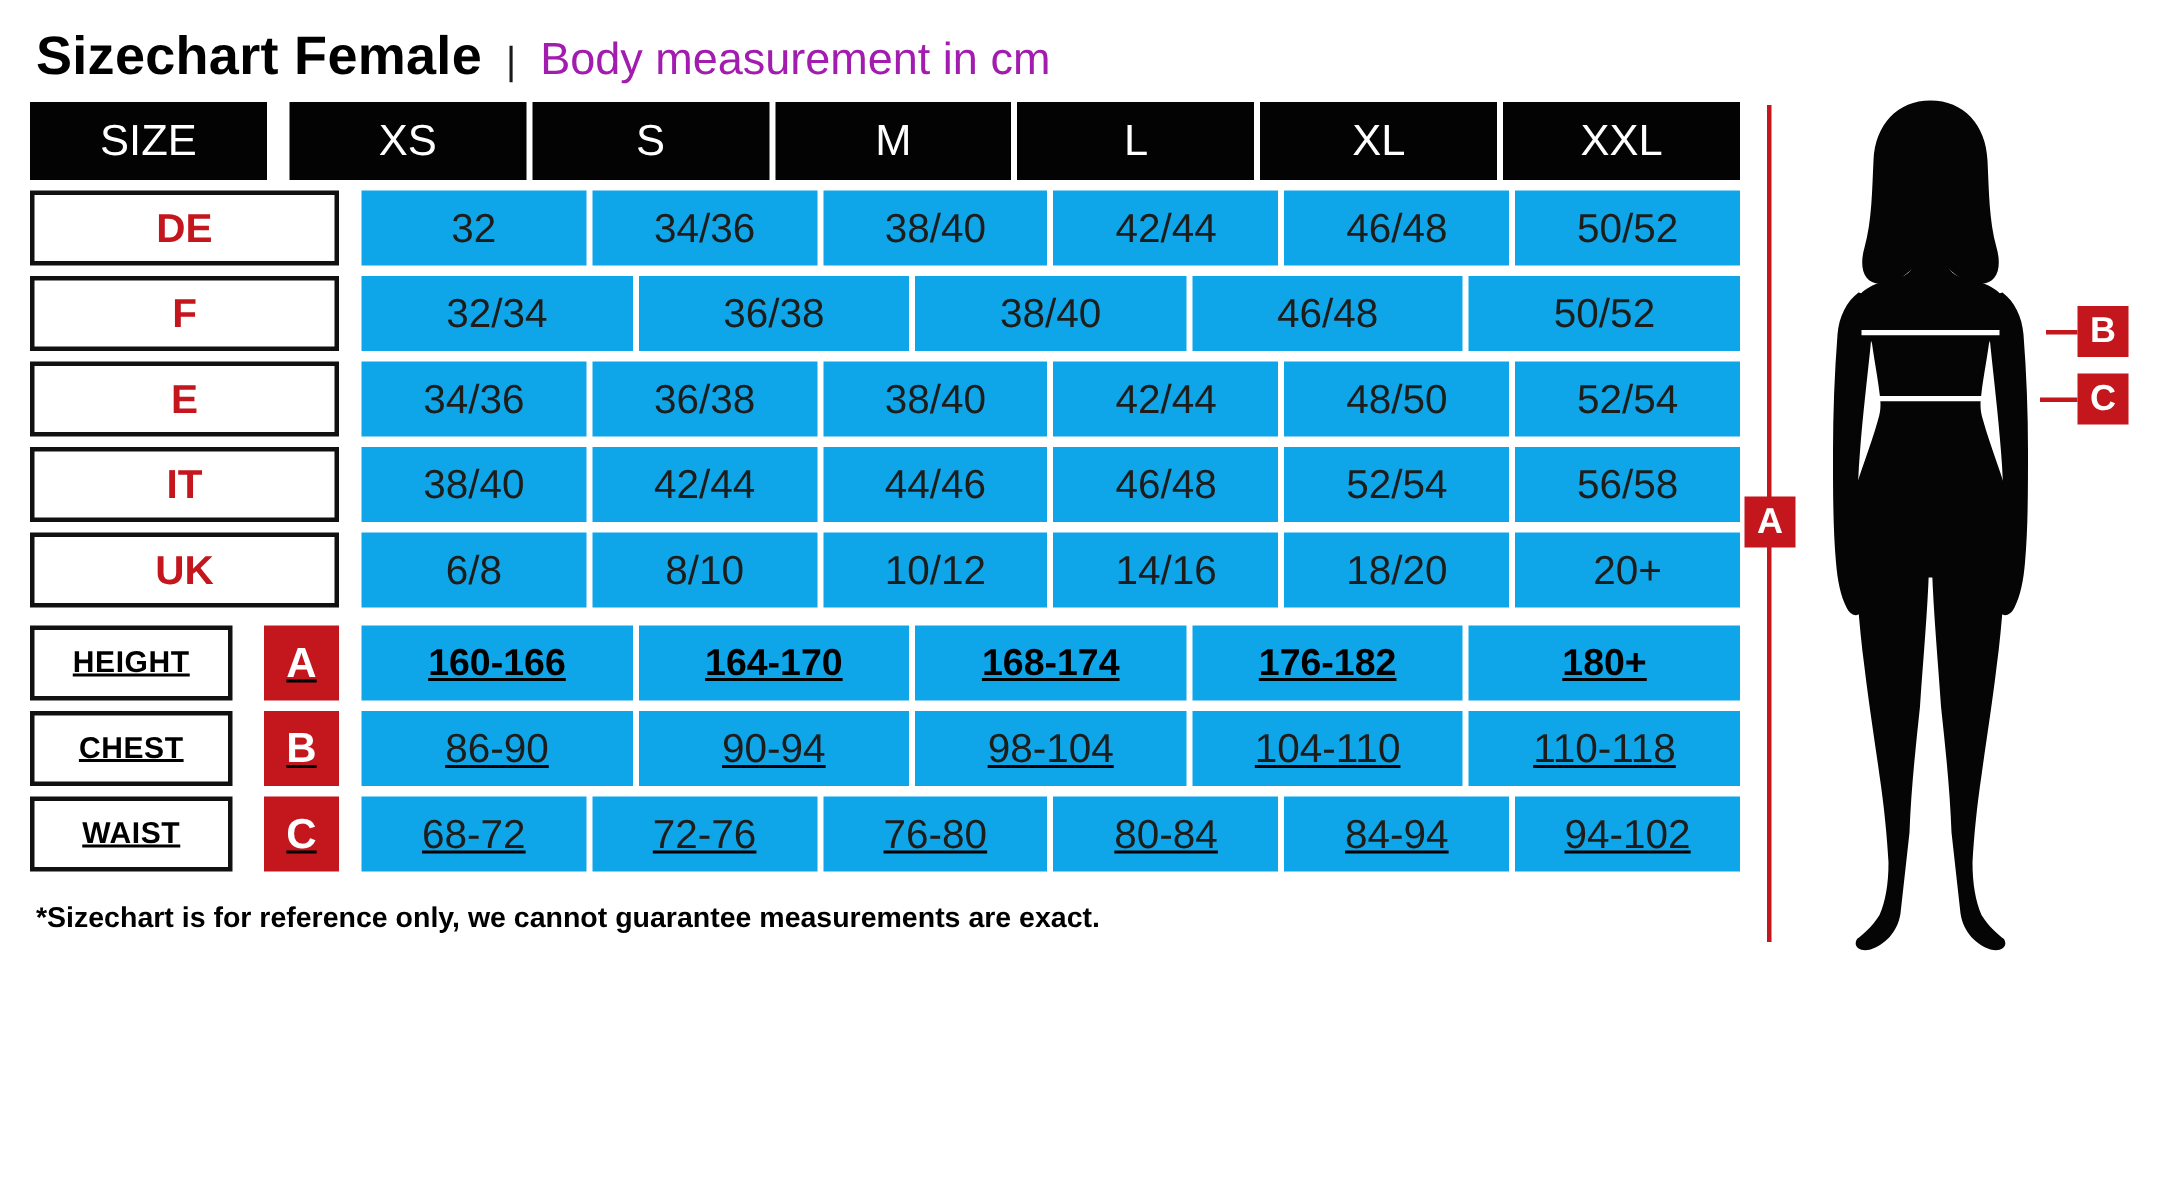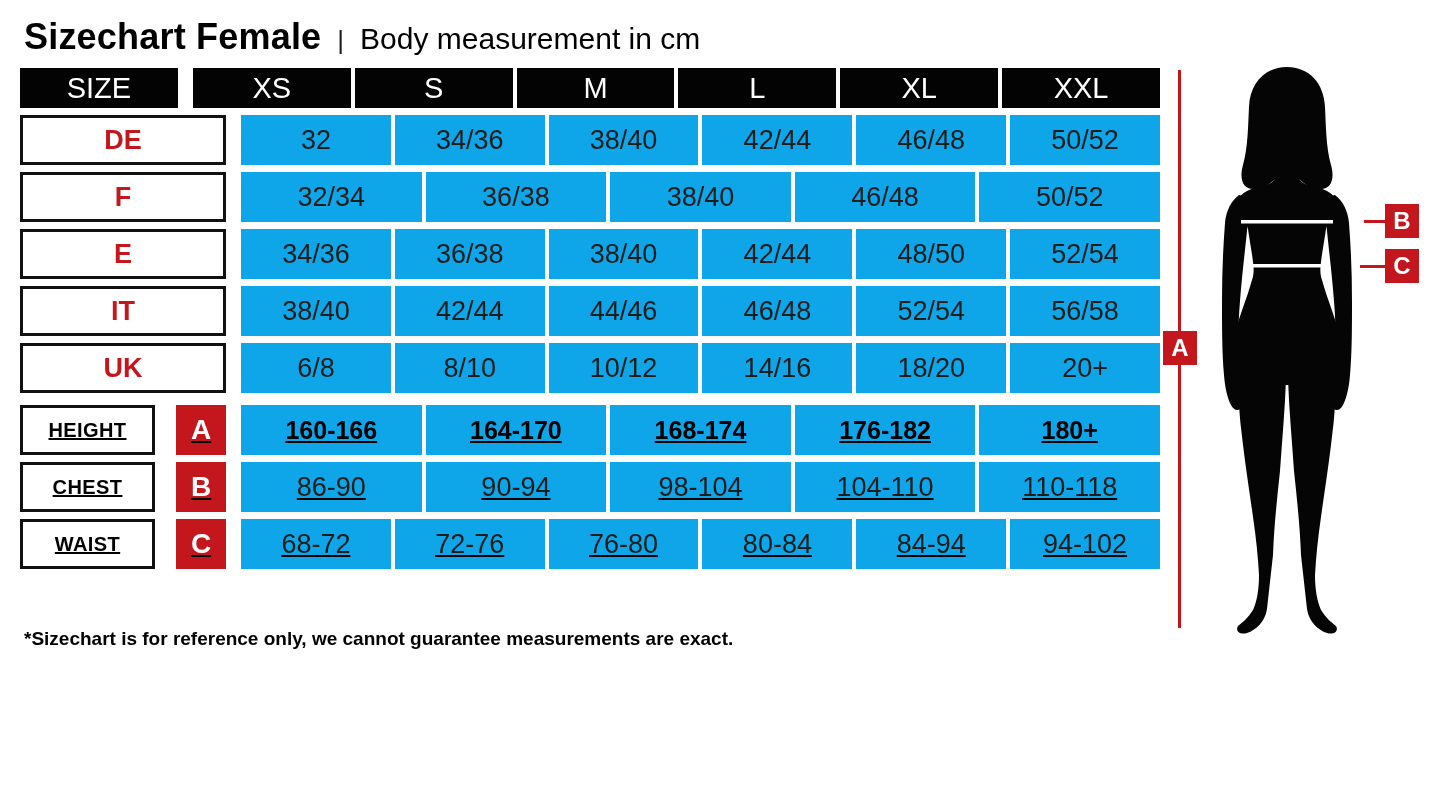--- a/index.html
+++ b/index.html
@@ -4,42 +4,42 @@
 <style>
   html,body{margin:0;padding:0;background:#fff;}
   #canvas{
     position:relative;width:1441px;height:795px;background:#ffffff;overflow:hidden;
     font-family:"Liberation Sans","DejaVu Sans",sans-serif;color:#000;
   }
   
   .title{position:absolute;left:24px;top:16px;display:flex;align-items:baseline;white-space:nowrap;}
   .t-main{font-size:36px;font-weight:700;letter-spacing:.2px;}
   .t-sep{font-size:26px;font-weight:400;margin:0 16px;color:#1a1a1a;}
-  .t-sub{font-size:30px;font-weight:400;color:#000000;}
+  .t-sub{font-size:30px;font-weight:400;color:#a21caf;}
   
   #sizetable{position:absolute;left:20px;top:68px;width:1140px;}
   .trow{display:flex;gap:4px;height:50px;margin-bottom:7px;}
-  .trow.header{height:40px;}
+  .trow.header{height:52px;}
   .label-w{width:206px;flex:none;margin-right:11px;}
   .cell{flex:1;display:flex;align-items:center;justify-content:center;box-sizing:border-box;}
   .cell.head{background:#030303;color:#fff;font-size:29px;font-weight:400;}
   .cell.val{background:#0ea5e9;color:#1d1d1b;font-size:27px;font-weight:400;}
   .cell.val.bold{font-weight:700;font-size:25px;color:#000;}
   .label-box{background:#fff;border:3px solid #111;box-sizing:border-box;
     display:flex;align-items:center;justify-content:center;
     color:#c3161d;font-weight:700;font-size:27px;}
   .mlabel-wrap{display:flex;justify-content:space-between;}
   .mlabel-box{width:135px;box-sizing:border-box;border:3px solid #111;background:#fff;
     display:flex;align-items:center;justify-content:center;
     color:#000;font-weight:700;font-size:20px;letter-spacing:.4px;}
   .marker-square{width:50px;height:50px;background:#c3161d;color:#fff;font-weight:700;font-size:28px;
     display:flex;align-items:center;justify-content:center;}
   #measure-rows{margin-top:12px;text-decoration:underline;}
   
-  #footnote{position:absolute;left:24px;top:628px;margin:0;font-size:19px;font-weight:700;color:#000;}
+  #footnote{position:absolute;left:24px;top:602px;margin:0;font-size:19px;font-weight:700;color:#000;}
   
   .vline{position:absolute;left:1178px;top:70px;width:3px;height:558px;background:#c3161d;}
   .hline{position:absolute;height:3px;background:#c3161d;}
   .hline-b{left:1364px;top:220px;width:21px;}
   .hline-c{left:1360px;top:265px;width:25px;}
   .badge{position:absolute;width:34px;height:34px;background:#c3161d;color:#fff;
     font-weight:700;font-size:24px;display:flex;align-items:center;justify-content:center;}
   .badge-a{left:1163px;top:331px;}
   .badge-b{left:1385px;top:204px;}
   .badge-c{left:1385px;top:249px;}

